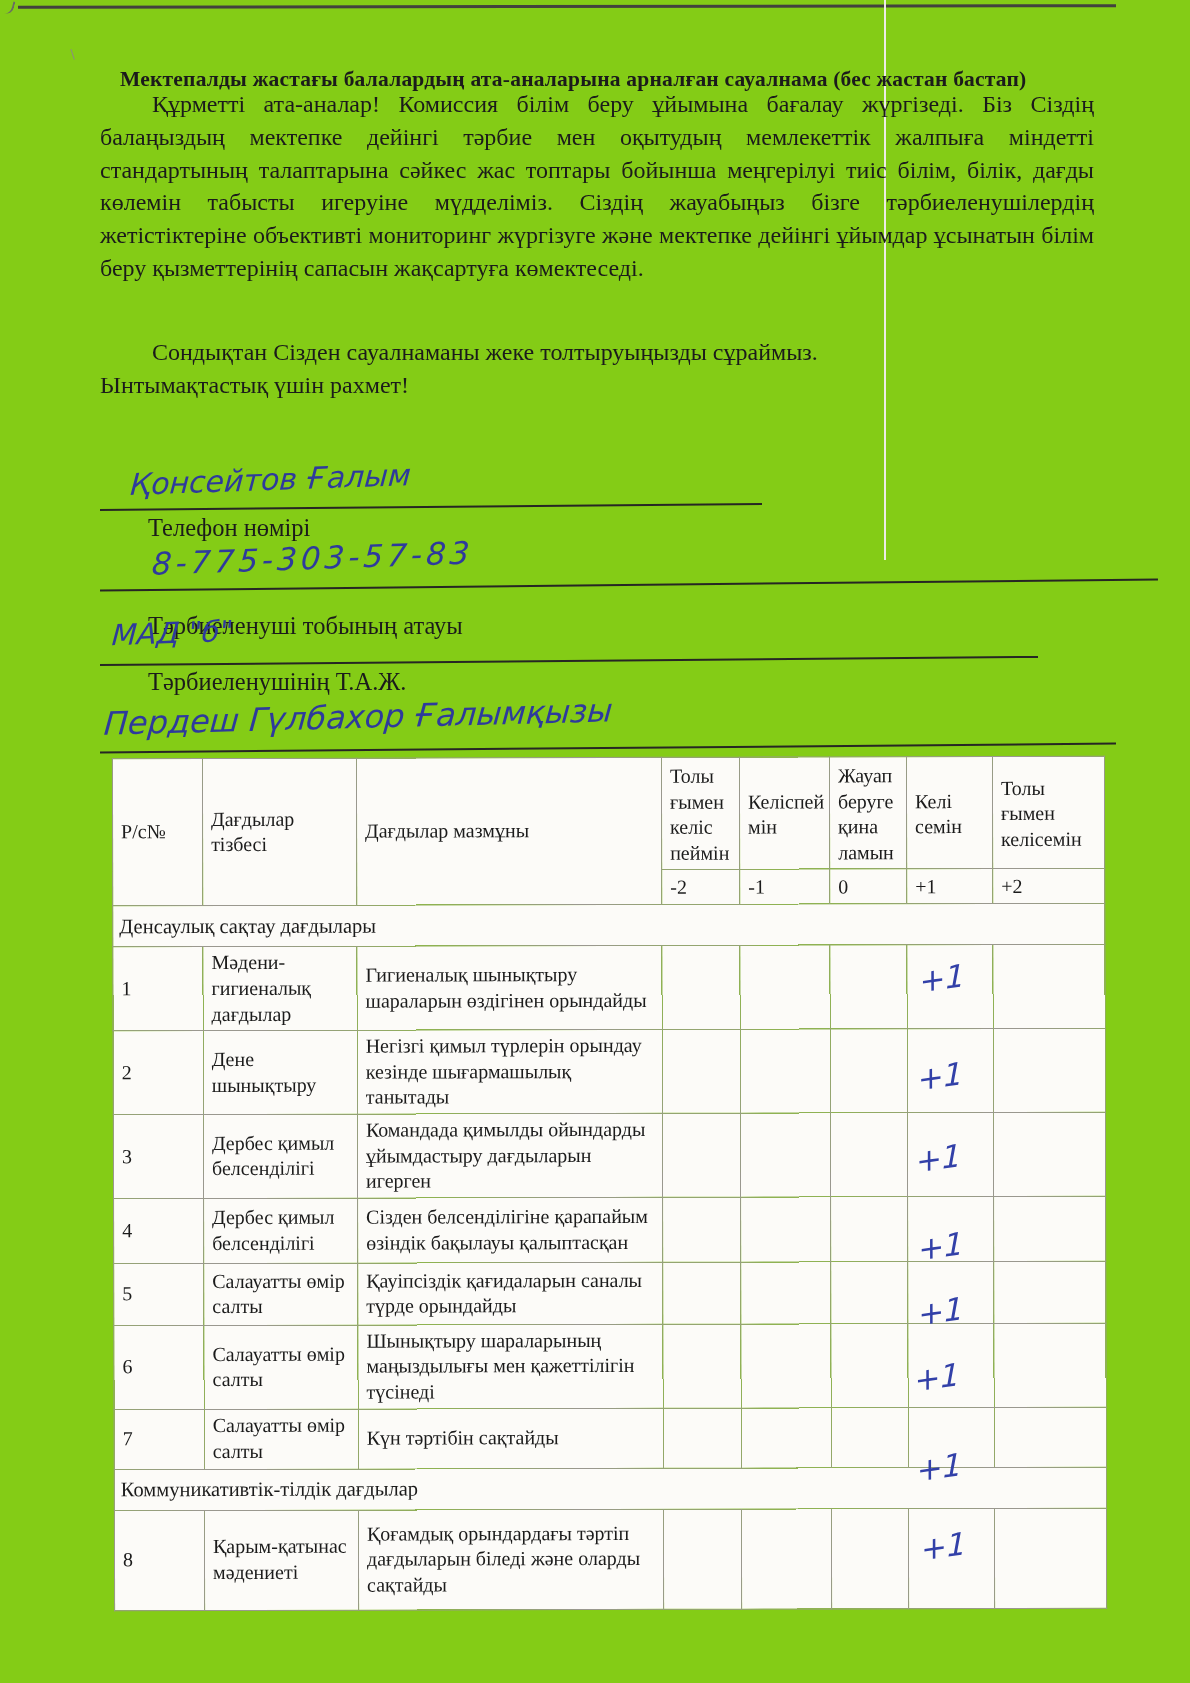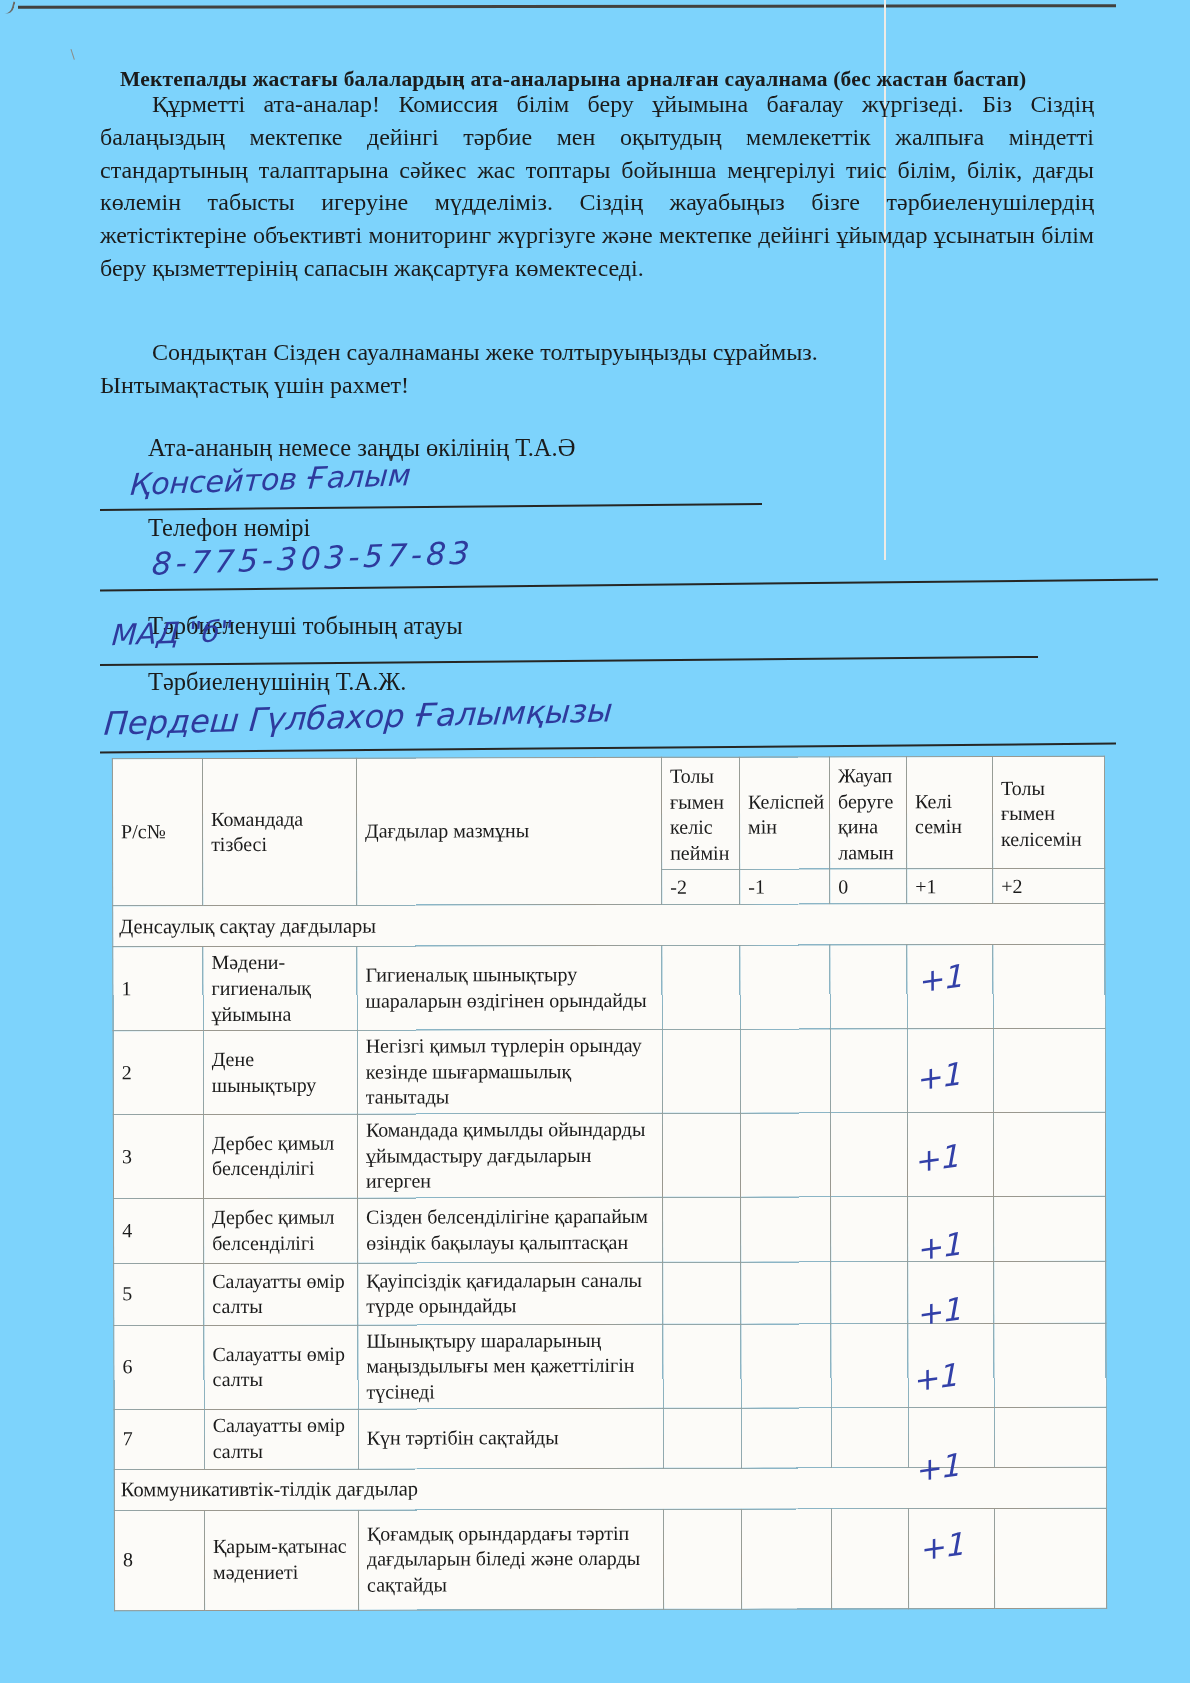--- a/index.html
+++ b/index.html
@@ -1,19 +1,19 @@
 <!DOCTYPE html>
 <html><head>
 <meta charset="utf-8">
 <style>
   html,body{margin:0;padding:0;background:#e9e7e2;}
   .page{
     position:relative;
     width:1190px;height:1683px;
-    background:#7dd3fc;
+    background:#84cc16;
     overflow:hidden;
     font-family:"Liberation Serif", serif;
     color:#1b1b1b;
   }
   
   .scan-top-line{position:absolute;left:18px;top:5px;width:1098px;height:3px;background:#42413e;transform:rotate(-0.08deg);}
   .fold-line{position:absolute;left:884px;top:0;width:2px;height:560px;background:#edebe6;}
   .corner-mark{position:absolute;left:2px;top:0px;width:10px;height:14px;border-right:2px solid #6a6a66;border-radius:0 0 8px 0;transform:rotate(14deg);}
   .stray-mark{position:absolute;left:72px;top:48px;width:6px;height:11px;border-left:1.5px solid #8b8b85;transform:rotate(-18deg);}
 
@@ -95,21 +95,20 @@
   <div class="fold-line"></div>
   <div class="corner-mark"></div>
   <div class="stray-mark"></div>
 
   <div class="title">Мектепалды жастағы балалардың ата-аналарына арналған сауалнама (бес жастан бастап)</div>
 
   <p class="para p1">Құрметті ата-аналар! Комиссия білім беру ұйымына бағалау жүргізеді. Біз Сіздің балаңыздың мектепке дейінгі тәрбие мен оқытудың мемлекеттік жалпыға міндетті стандартының талаптарына сәйкес жас топтары бойынша меңгерілуі тиіс білім, білік, дағды көлемін табысты игеруіне мүдделіміз. Сіздің жауабыңыз бізге тәрбиеленушілердің жетістіктеріне объективті мониторинг жүргізуге және мектепке дейінгі ұйымдар ұсынатын білім беру қызметтерінің сапасын жақсартуға көмектеседі.</p>
   <p class="para p3">Ынтымақтастық үшін рахмет!</p>
   <p class="para p2">Сондықтан Сізден сауалнаманы жеке толтыруыңызды сұраймыз.</p>
 
-  <div class="field-label lbl-parent">Ата-ананың немесе заңды өкілінің Т.А.Ә</div>
   <div class="hw hw-name">Қонсейтов Ғалым</div>
   <div class="rule rule-parent"></div>
 
   <div class="field-label lbl-phone">Телефон нөмірі</div>
   <div class="hw hw-phone">8-775-303-57-83</div>
   <div class="rule rule-phone"></div>
 
   <div class="field-label lbl-group">Тәрбиеленуші тобының атауы</div>
   <div class="hw hw-group">МАД "б"</div>
   <div class="rule rule-group"></div>
@@ -126,21 +125,21 @@
       <col style="width:78px">
         <col style="width:90px">
         <col style="width:77px">
       <col style="width:86px">
         <col style="width:112px">
     </colgroup>
 
     <tbody>
         <tr style="height:88px">
       <td class="hdr" rowspan="2">Р/с№</td>
-      <td class="hdr" rowspan="2">Командада тізбесі</td>
+      <td class="hdr" rowspan="2">Дағдылар тізбесі</td>
       <td class="hdr" rowspan="2">Дағдылар мазмұны</td>
       <td class="rating-hdr">Толы ғымен келіс пеймін</td>
       <td class="rating-hdr">Келіспей мін</td>
       <td class="rating-hdr">Жауап беруге қина ламын</td>
       <td class="rating-hdr">Келі семін</td>
       <td class="rating-hdr">Толы ғымен келісемін</td>
     </tr>
     <tr class="scale" style="height:30px">
       <td>-2</td>
       <td>-1</td>
@@ -148,21 +147,21 @@
       <td>+1</td>
       <td>+2</td>
     </tr>
 
     <tr class="section" style="height:40px">
       <td colspan="8">Денсаулық сақтау дағдылары</td>
     </tr>
 
     <tr style="height:78px">
       <td class="num-cell">1</td>
-      <td>Мәдени-гигиеналық ұйымына</td>
+      <td>Мәдени-гигиеналық дағдылар</td>
       <td>Гигиеналық шынықтыру шараларын өздігінен орындайды</td>
       <td></td>
       <td></td>
       <td></td>
       <td>
             <span class="mark" style="left:12px;top:14px">+1</span>
           </td>
       <td></td>
     </tr>
 

